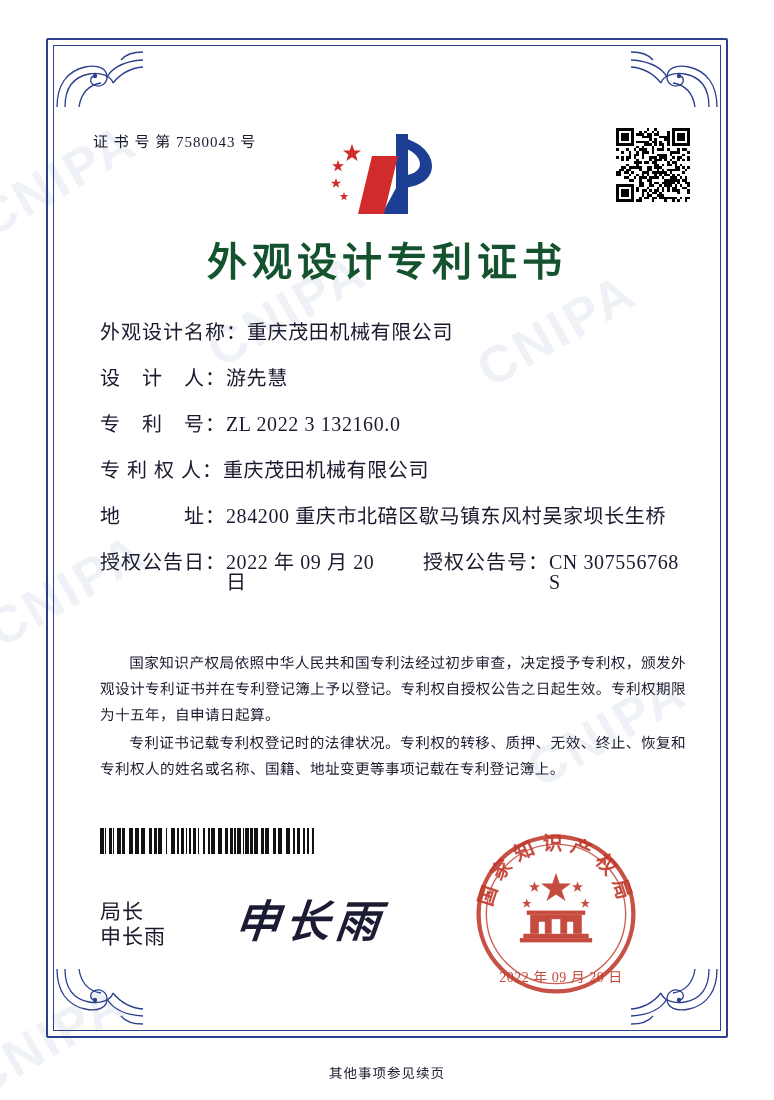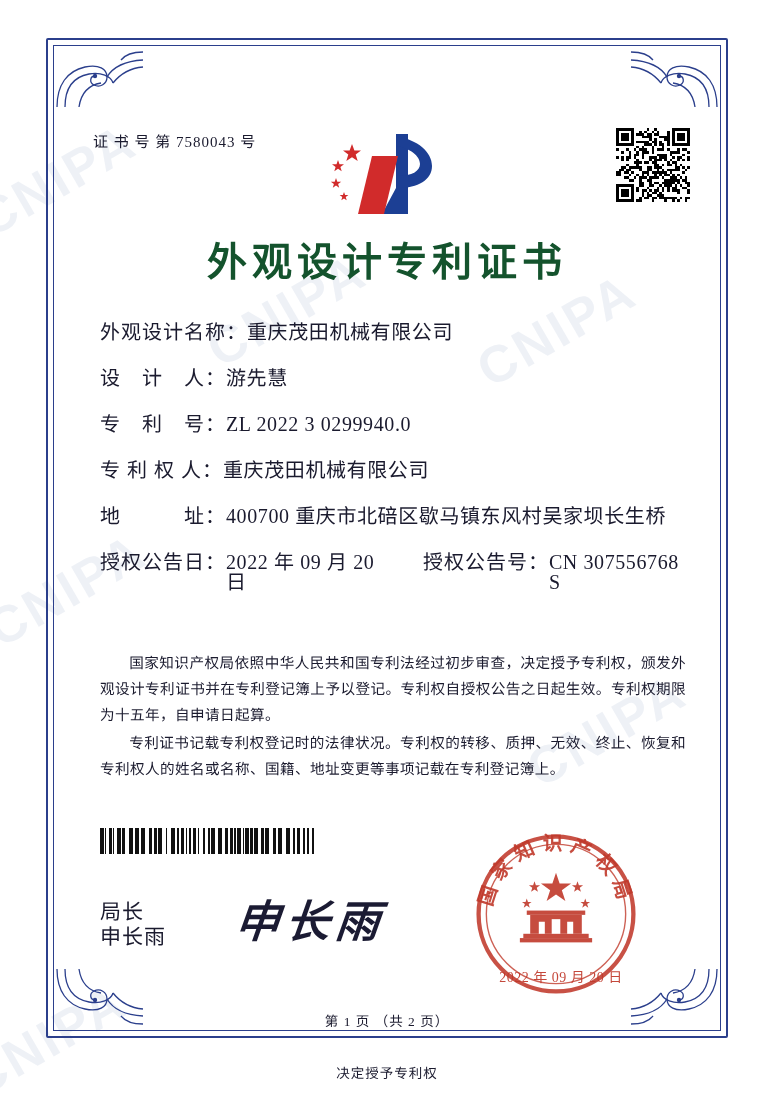--- a/index.html
+++ b/index.html
@@ -714,29 +714,29 @@
     <div class="field-row">
       <span class="f-label">外观设计名称：</span>
       <span class="f-value">重庆茂田机械有限公司</span>
     </div>
     <div class="field-row">
       <span class="f-label">设　计　人：</span>
       <span class="f-value">游先慧</span>
     </div>
     <div class="field-row">
       <span class="f-label">专　利　号：</span>
-      <span class="f-value">ZL 2022 3 0299940.0</span>
+      <span class="f-value">ZL 2022 3 132160.0</span>
     </div>
     <div class="field-row">
       <span class="f-label">专 利 权 人：</span>
       <span class="f-value">重庆茂田机械有限公司</span>
     </div>
     <div class="field-row">
       <span class="f-label">地　　　址：</span>
-      <span class="f-value">400700 重庆市北碚区歇马镇东风村吴家坝长生桥</span>
+      <span class="f-value">284200 重庆市北碚区歇马镇东风村吴家坝长生桥</span>
     </div>
     <div class="field-row inline-two">
       <span class="f-label">授权公告日：</span>
       <span class="f-value">2022 年 09 月 20 日</span>
       <span class="pubno-label">授权公告号：</span>
       <span class="f-value">CN 307556768 S</span>
     </div>
   </div>
 
   <div class="body-text">
@@ -861,16 +861,15 @@
           <rect x="113" y="109" width="7" height="14"></rect>
         </g>
       </g>
       <text font-family="'Liberation Serif', serif" font-size="23" font-weight="bold" fill="#c0392b" opacity="0.9" letter-spacing="8">
         <textPath href="#sealArc" startOffset="50%" text-anchor="middle">国家知识产权局</textPath>
       </text>
     </svg>
   </div>
   <div class="seal-date">2022 年 09 月 20 日</div>
 
-  <div class="page-no">第 1 页 （共 2 页）</div>
 </div>
 
-<div class="tail-note">决定授予专利权</div>
+<div class="tail-note">其他事项参见续页</div>
 
 </body></html>

